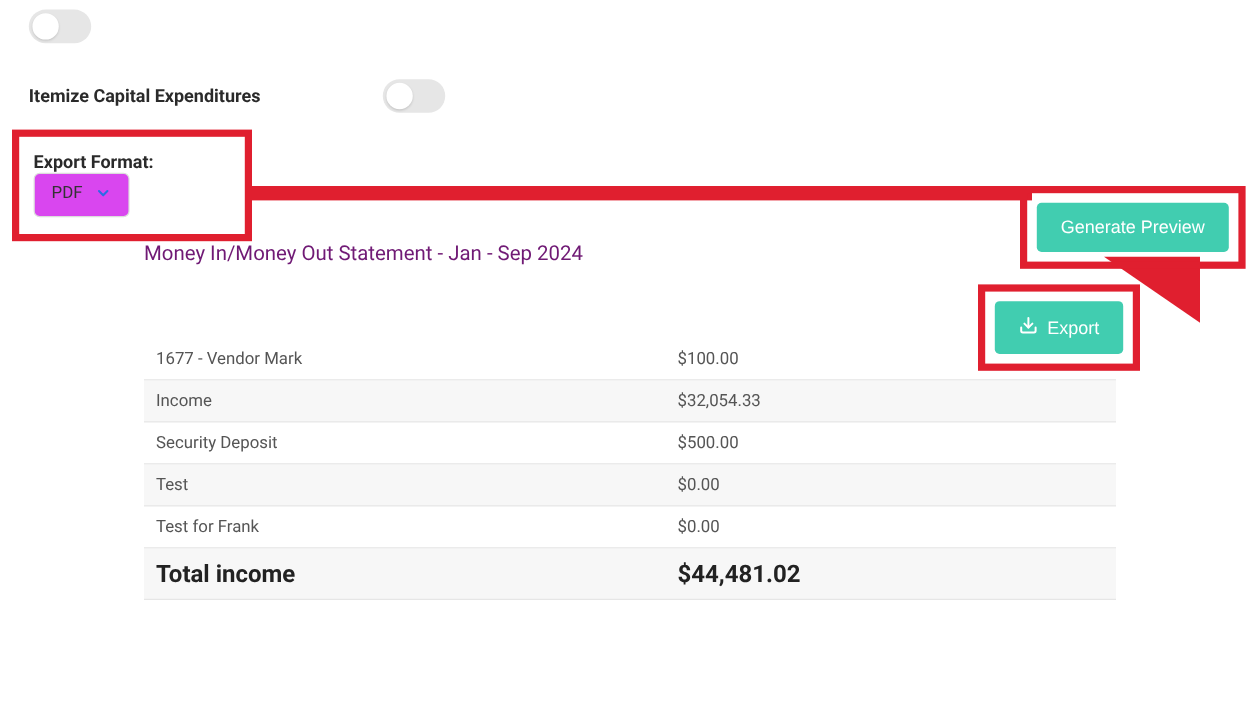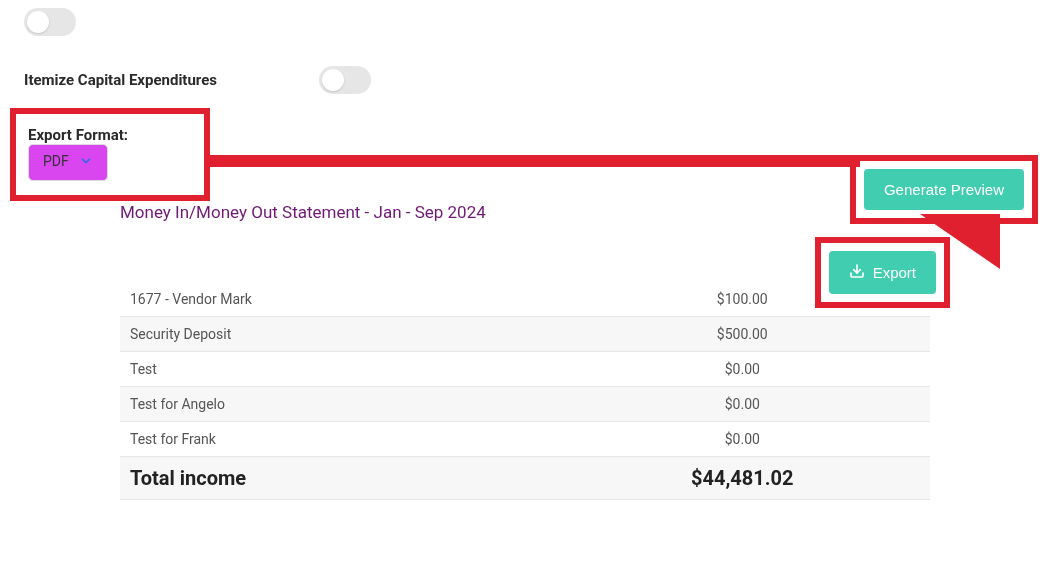--- a/index.html
+++ b/index.html
@@ -141,21 +141,21 @@
     }
     .report-table tr:nth-child(even) {
       background: #f7f7f7;
     }
     .report-table td {
       padding: 9px 10px;
       font-size: 14px;
       color: #555;
     }
     .report-table td:last-child {
-      text-align: center;
+      text-align: left;
     }
     .total-row td {
       font-weight: 700;
       color: #222;
       font-size: 20px;
     }
     .download-icon {
       display: inline-block;
     }
   </style>
@@ -195,29 +195,29 @@
     <div class="report-title">Money In/Money Out Statement - Jan - Sep 2024</div>
   </div>
 
   <table class="report-table">
     <tbody id="report-body">
         <tr>
           <td>1677 - Vendor Mark</td>
           <td>$100.00</td>
         </tr>
         <tr>
+          <td>Income</td>
+          <td>$32,054.33</td>
+        </tr>
+        <tr>
           <td>Security Deposit</td>
           <td>$500.00</td>
         </tr>
         <tr>
           <td>Test</td>
-          <td>$0.00</td>
-        </tr>
-        <tr>
-          <td>Test for Angelo</td>
           <td>$0.00</td>
         </tr>
         <tr>
           <td>Test for Frank</td>
           <td>$0.00</td>
         </tr>
         <tr class="total-row">
           <td>Total income</td>
           <td>$44,481.02</td>
         </tr>

